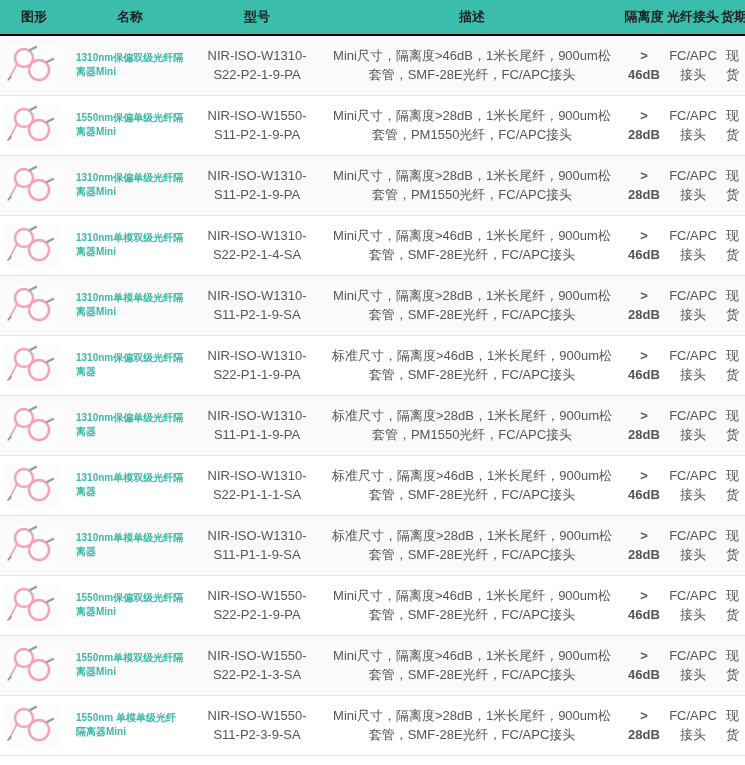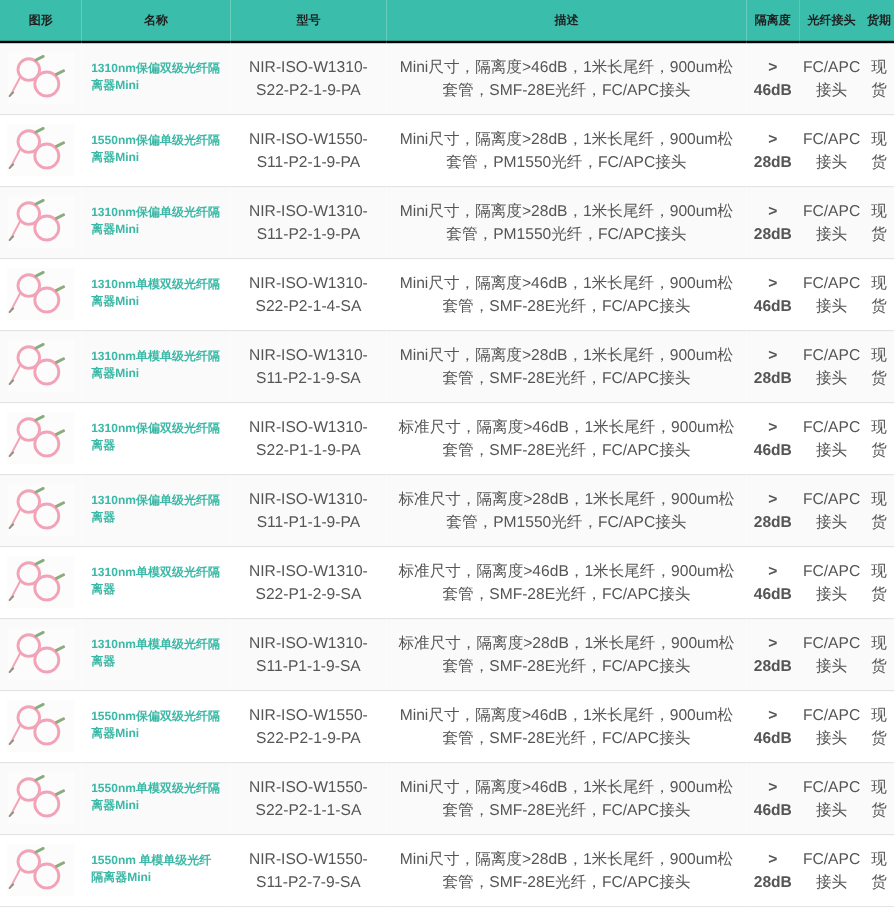--- a/index.html
+++ b/index.html
@@ -9,21 +9,21 @@
     -webkit-font-smoothing:antialiased;
   }
   table.products{
     width:745px;
     border-collapse:collapse;
     table-layout:fixed;
   }
   thead th{
     background:#3bbdac;
     color:#1f1f1f;
-    font-size:10px;
+    font-size:13px;
     font-weight:bold;
     height:34px;
     padding:0 1px;
     white-space:nowrap;
     text-align:center;
     border-bottom:2px solid #000;
   }
   tbody tr{height:60px;}
   tbody tr.odd{background:#fafafa;}
   tbody td{
@@ -246,21 +246,21 @@
           <path d="M11 21 L3 36" fill="none" stroke="#f3a3b7" stroke-width="1.6"></path>
           <path d="M24 7 L30 4" stroke="#8aab7c" stroke-width="2.4" stroke-linecap="round"></path>
           <path d="M41 19 L47 16" stroke="#8aab7c" stroke-width="2.4" stroke-linecap="round"></path>
           <path d="M2 37 L5 34" stroke="#9a8f86" stroke-width="1.6" stroke-linecap="round"></path>
         </svg>
       </span>
     </td>
     <td class="col-name">
       <a class="name-link">1310nm单模双级光纤隔离器</a>
     </td>
-    <td class="col-model">NIR-ISO-W1310-S22-P1-2-9-SA</td>
+    <td class="col-model">NIR-ISO-W1310-S22-P1-1-1-SA</td>
     <td class="col-desc">标准尺寸，隔离度&gt;46dB，1米长尾纤，900um松套管，SMF-28E光纤，FC/APC接头</td>
     <td class="col-iso">&gt; 46dB</td>
     <td class="col-conn">FC/APC 接头</td>
     <td class="col-delivery">现货</td>
   </tr>
       <tr class="product-row odd">
     <td class="col-graphic">
       <span class="thumb">
         <svg viewBox="0 0 56 44" xmlns="http://www.w3.org/2000/svg">
           <circle cx="18" cy="15" r="9" fill="none" stroke="#f3a3b7" stroke-width="2.4"></circle>
@@ -312,21 +312,21 @@
           <path d="M11 21 L3 36" fill="none" stroke="#f3a3b7" stroke-width="1.6"></path>
           <path d="M24 7 L30 4" stroke="#8aab7c" stroke-width="2.4" stroke-linecap="round"></path>
           <path d="M41 19 L47 16" stroke="#8aab7c" stroke-width="2.4" stroke-linecap="round"></path>
           <path d="M2 37 L5 34" stroke="#9a8f86" stroke-width="1.6" stroke-linecap="round"></path>
         </svg>
       </span>
     </td>
     <td class="col-name">
       <a class="name-link">1550nm单模双级光纤隔离器Mini</a>
     </td>
-    <td class="col-model">NIR-ISO-W1550-S22-P2-1-1-SA</td>
+    <td class="col-model">NIR-ISO-W1550-S22-P2-1-3-SA</td>
     <td class="col-desc">Mini尺寸，隔离度&gt;46dB，1米长尾纤，900um松套管，SMF-28E光纤，FC/APC接头</td>
     <td class="col-iso">&gt; 46dB</td>
     <td class="col-conn">FC/APC 接头</td>
     <td class="col-delivery">现货</td>
   </tr>
       <tr class="product-row">
     <td class="col-graphic">
       <span class="thumb">
         <svg viewBox="0 0 56 44" xmlns="http://www.w3.org/2000/svg">
           <circle cx="18" cy="15" r="9" fill="none" stroke="#f3a3b7" stroke-width="2.4"></circle>
@@ -334,20 +334,20 @@
           <path d="M11 21 L3 36" fill="none" stroke="#f3a3b7" stroke-width="1.6"></path>
           <path d="M24 7 L30 4" stroke="#8aab7c" stroke-width="2.4" stroke-linecap="round"></path>
           <path d="M41 19 L47 16" stroke="#8aab7c" stroke-width="2.4" stroke-linecap="round"></path>
           <path d="M2 37 L5 34" stroke="#9a8f86" stroke-width="1.6" stroke-linecap="round"></path>
         </svg>
       </span>
     </td>
     <td class="col-name">
       <a class="name-link">1550nm 单模单级光纤隔离器Mini</a>
     </td>
-    <td class="col-model">NIR-ISO-W1550-S11-P2-7-9-SA</td>
+    <td class="col-model">NIR-ISO-W1550-S11-P2-3-9-SA</td>
     <td class="col-desc">Mini尺寸，隔离度&gt;28dB，1米长尾纤，900um松套管，SMF-28E光纤，FC/APC接头</td>
     <td class="col-iso">&gt; 28dB</td>
     <td class="col-conn">FC/APC 接头</td>
     <td class="col-delivery">现货</td>
   </tr>
     </tbody>
 </table>
 
 </body></html>

